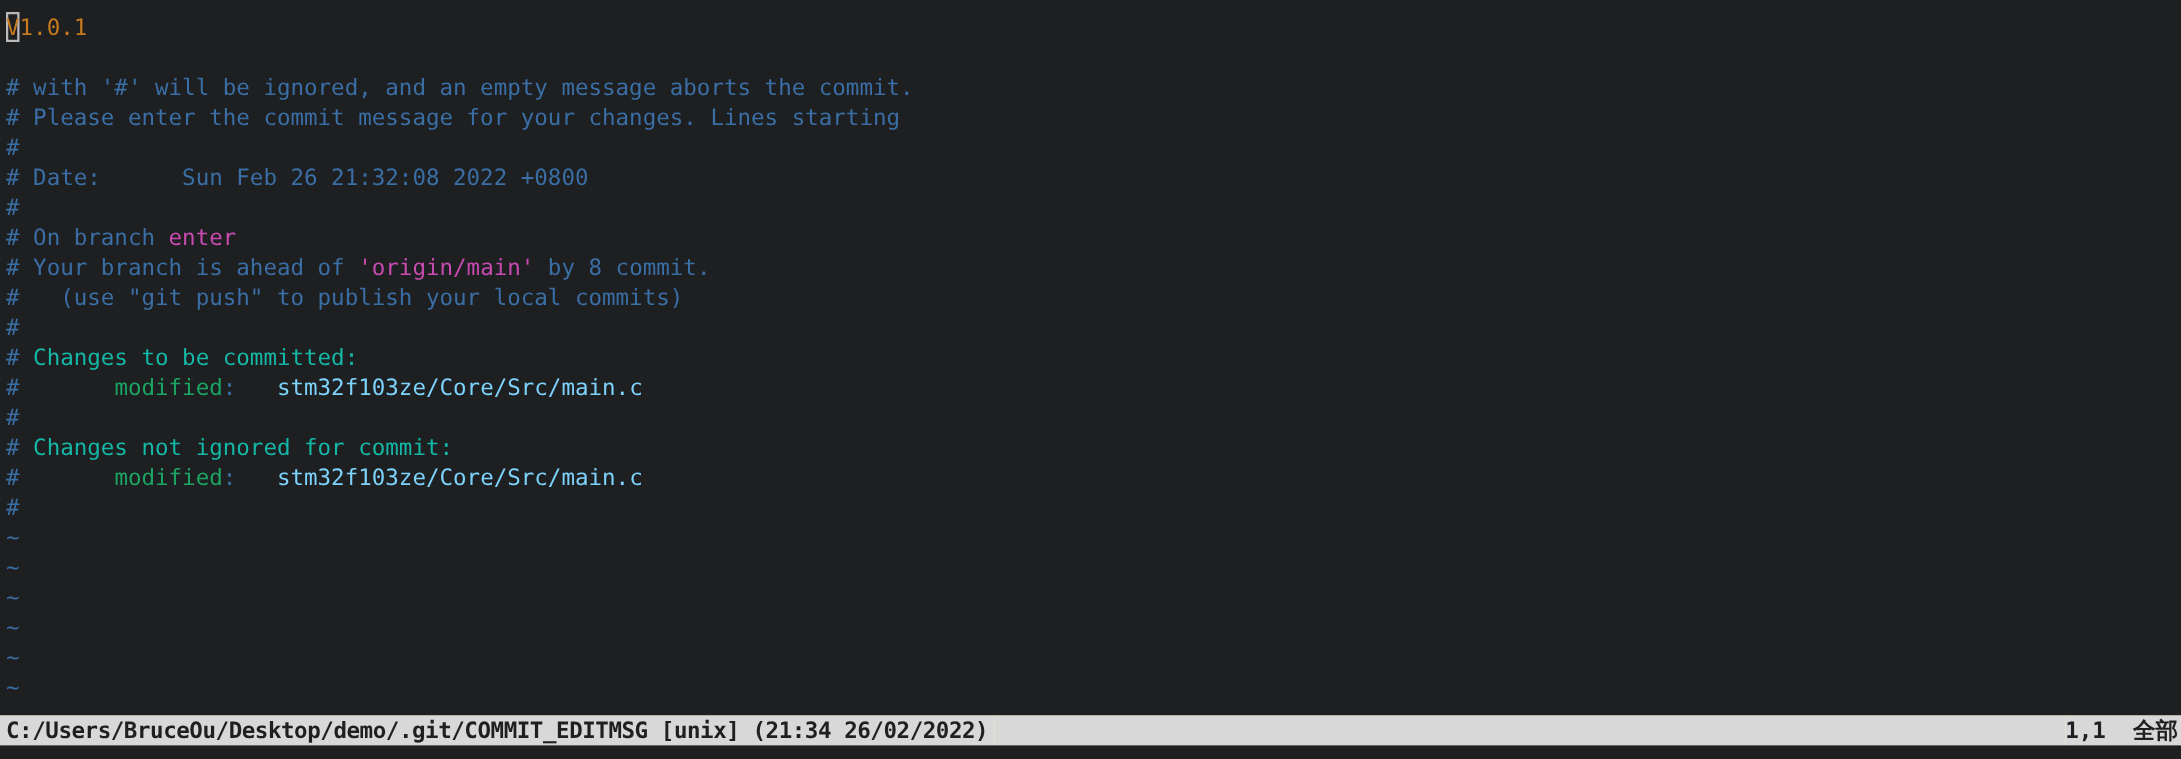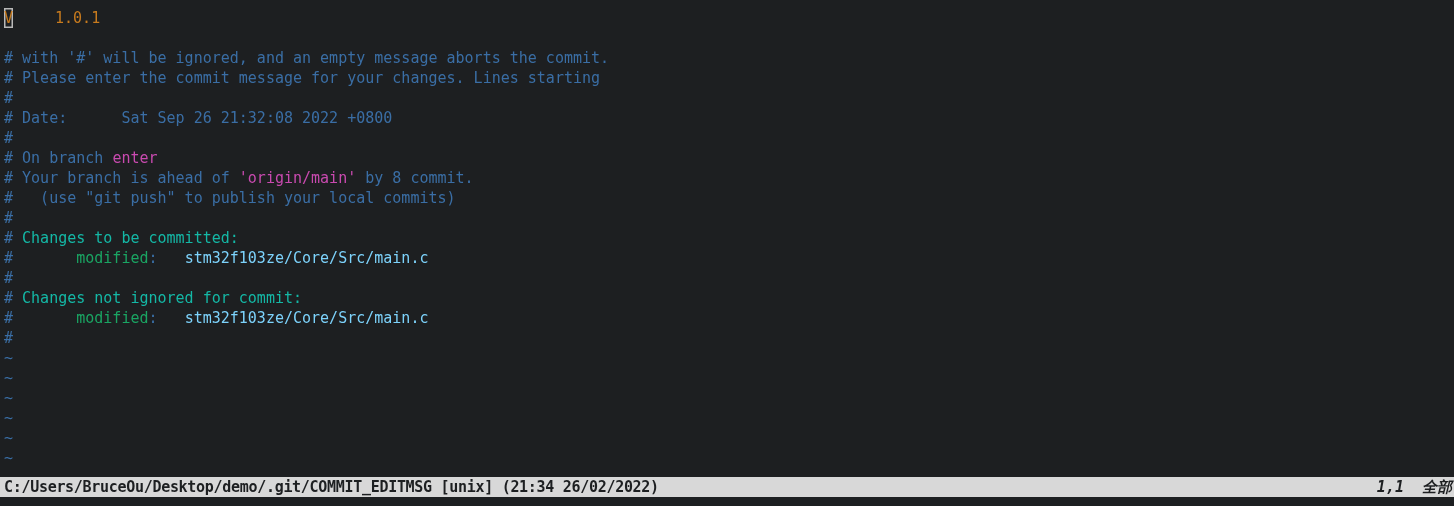--- a/index.html
+++ b/index.html
@@ -25,21 +25,21 @@
     right: 0;
     bottom: 29px;
     padding: 0 4px;
   }
   .line {
     height: 20px;
     white-space: pre;
     letter-spacing: 0.0px;
   }
   .c-comment  { color: #3a6ea5; }
-  .c-subject  { color: #c87b1e; padding-left: 42px; }
+  .c-subject  { color: #c87b1e; }
   .c-branch   { color: #c94ab0; }
   .c-header   { color: #14b8a6; }
   .c-added    { color: #1aa563; text-align: center; }
   .c-colon    { color: #3a6ea5; }
   .c-file     { color: #7dd3fc; }
   .c-tilde    { color: #3a6ea5; }
   .cursor-block {
     display: inline-block;
     position: relative;
     color: #c87b1e;
@@ -81,21 +81,20 @@
   }
   #statusline-right {
     background: #d8d8d8;
     color: #1d1f21;
     height: 20px;
     line-height: 20px;
     white-space: pre;
     padding: 0 2px 0 0;
     font-weight: 600;
     flex: 0 0 auto;
-    font-style: italic;
   }
   #bottom-strip {
     position: absolute;
     left: 0;
     bottom: 0;
     width: 1454px;
     height: 9px;
     background: #1d1f21;
   }
 </style>
@@ -109,21 +108,21 @@
     <div class="line"><span class="cursor-block">V</span><span class="c-subject">1.0.1</span></div>
 
     <div class="line"><span></span></div>
 
     <div class="line"><span class="c-comment"># with '#' will be ignored, and an empty message aborts the commit.</span></div>
 
     <div class="line"><span class="c-comment"># Please enter the commit message for your changes. Lines starting</span></div>
 
     <div class="line"><span class="c-comment">#</span></div>
 
-    <div class="line"><span class="c-comment"># Date:</span><span class="c-comment">      </span><span class="c-comment">Sat Sep 26 21:32:08 2022 +0800</span></div>
+    <div class="line"><span class="c-comment"># Date:</span><span class="c-comment">      </span><span class="c-comment">Sun Feb 26 21:32:08 2022 +0800</span></div>
 
     <div class="line"><span class="c-comment">#</span></div>
 
     <div class="line"><span class="c-comment"># On branch </span><span class="c-branch">enter</span></div>
 
     <div class="line"><span class="c-comment"># Your branch is ahead of </span><span class="c-branch">'origin/main'</span><span class="c-comment"> by 8 commit.</span></div>
 
     <div class="line"><span class="c-comment">#   (use "git push" to publish your local commits)</span></div>
 
     <div class="line"><span class="c-comment">#</span></div>

